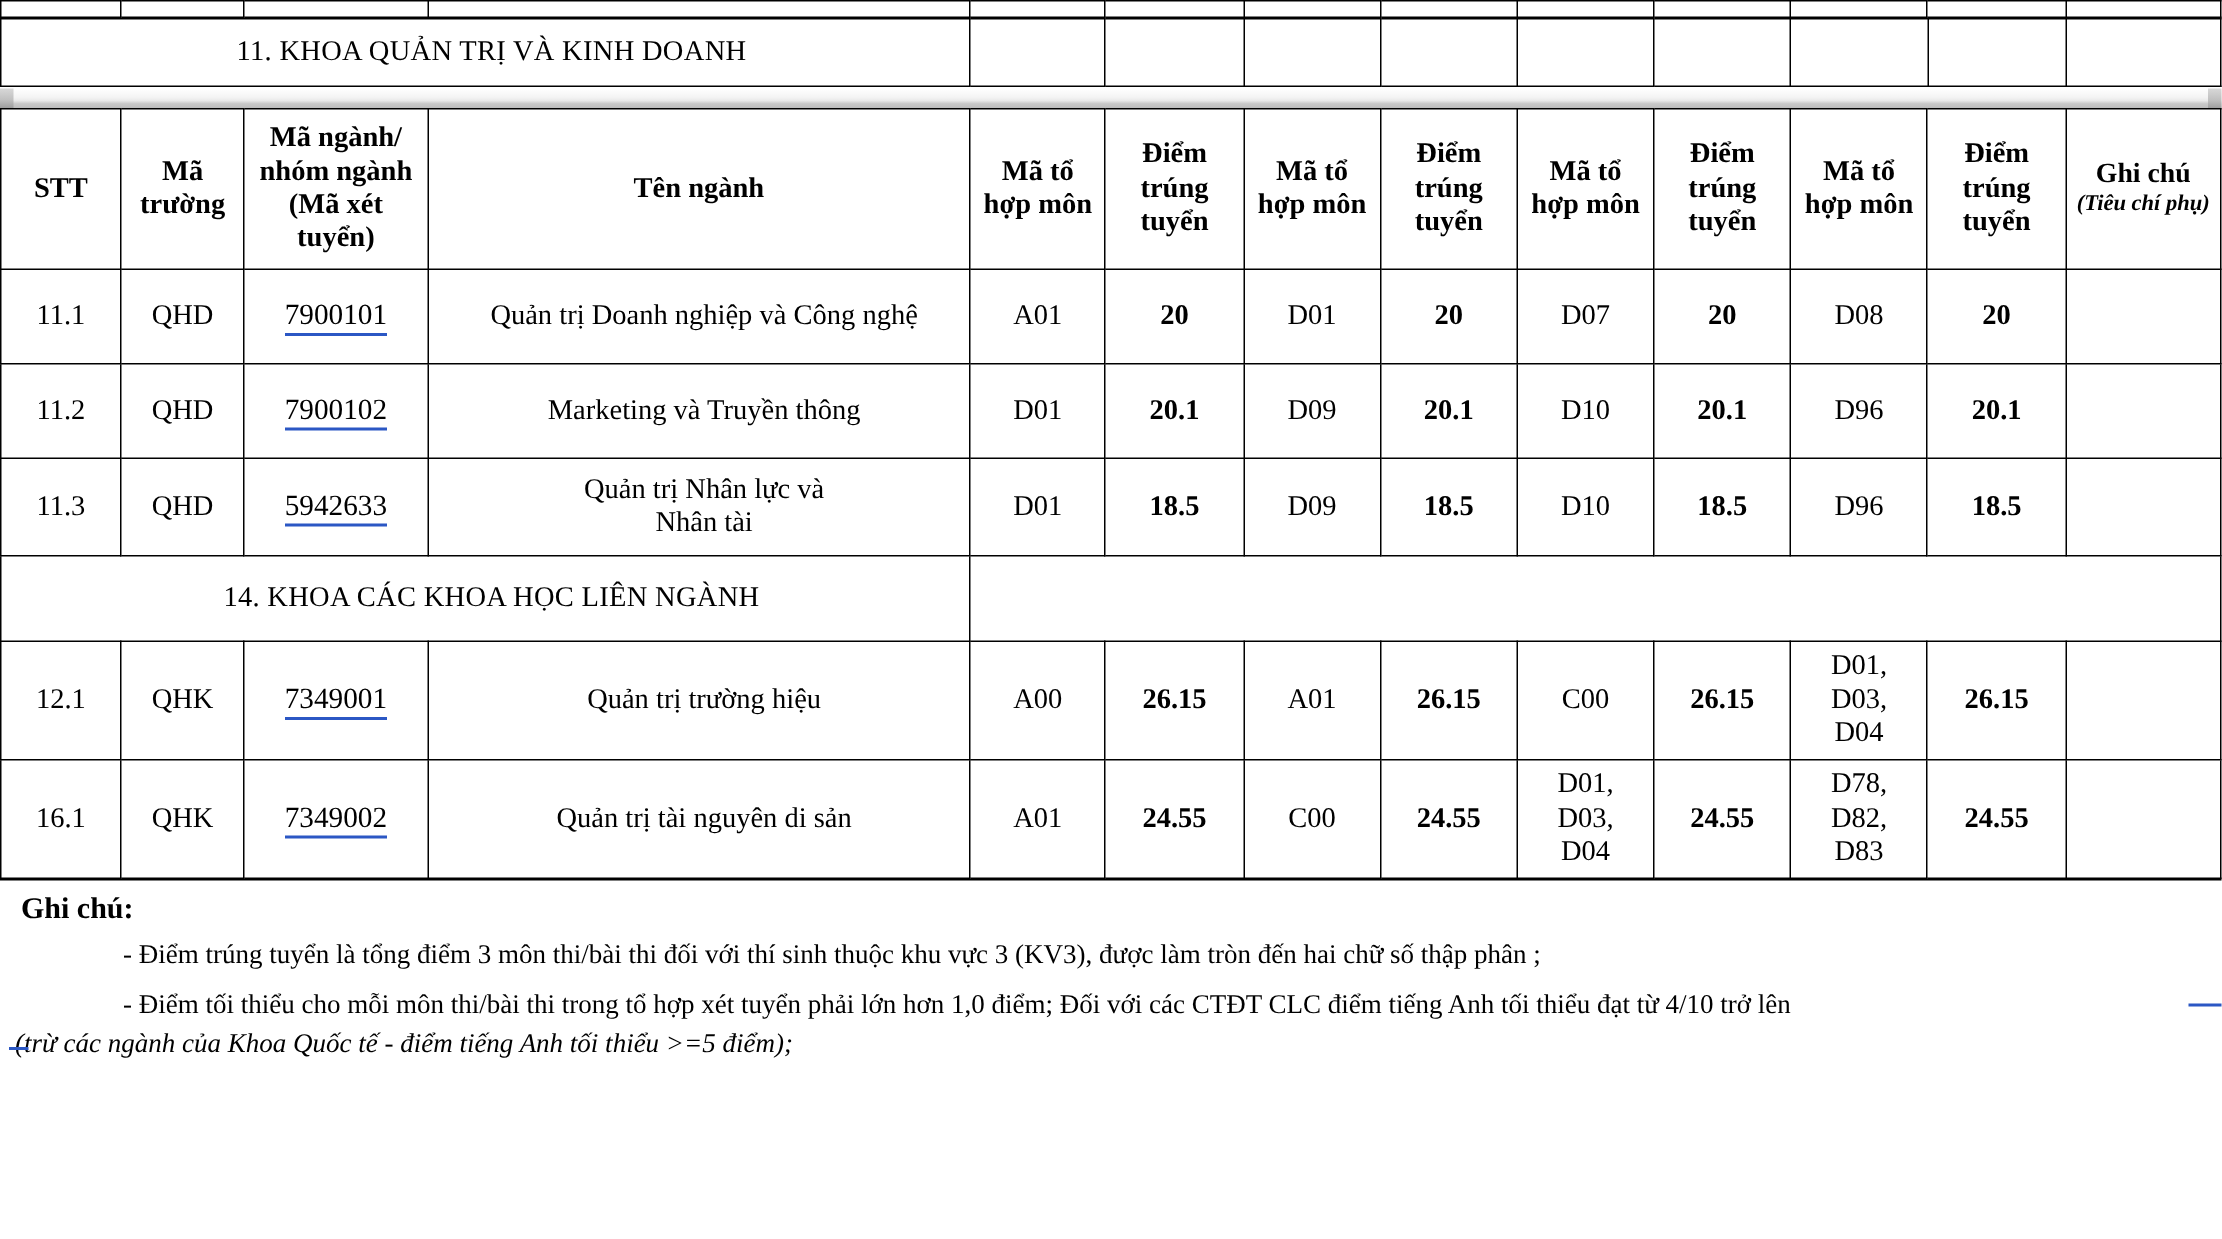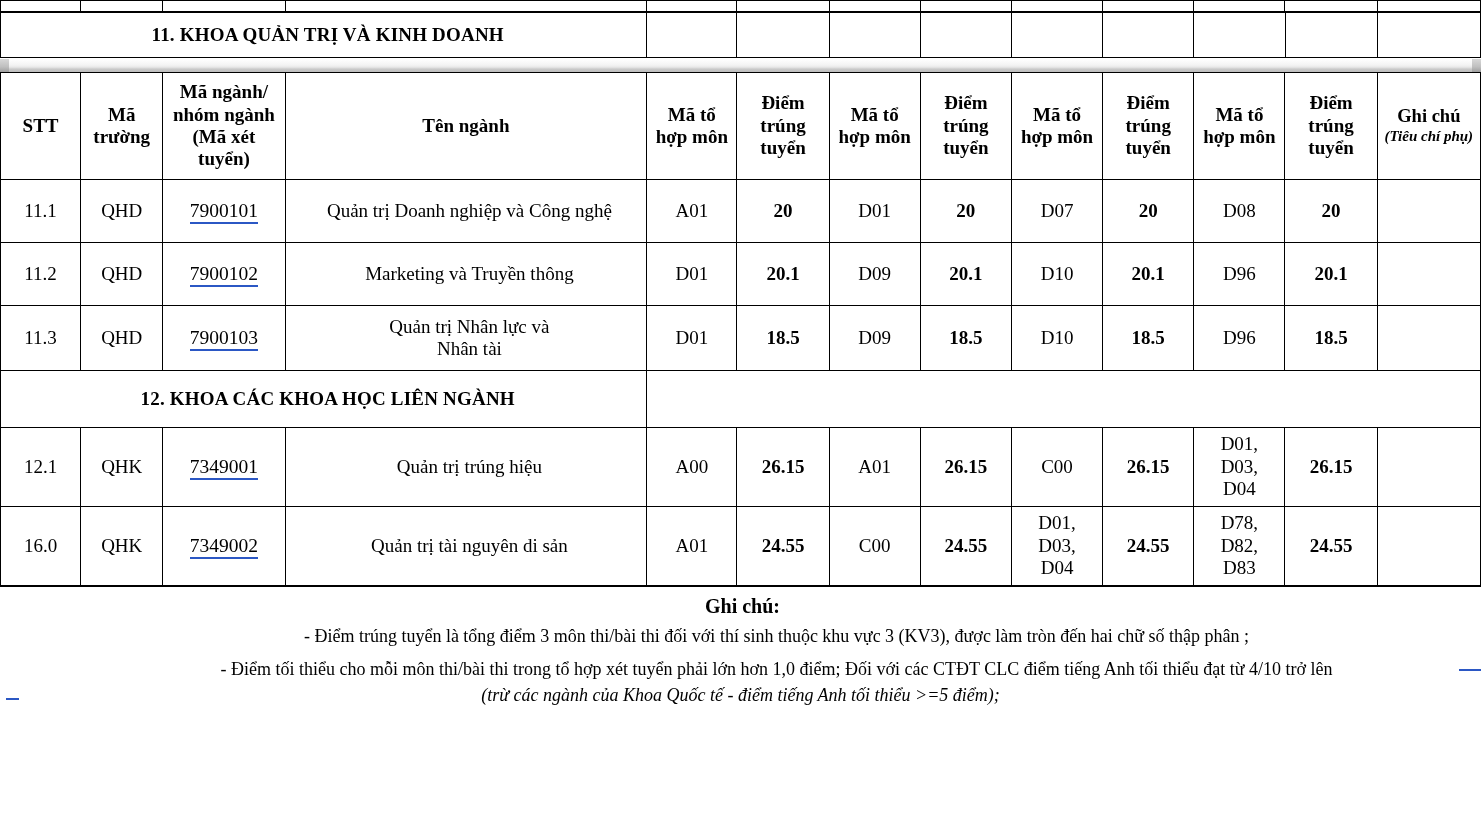--- a/index.html
+++ b/index.html
@@ -55,21 +55,21 @@
     width: 9px;
     height: 13px;
     background: linear-gradient(to bottom, #d8d8d8 0%, #bfbfbf 60%, #9e9e9e 100%);
   }
   .page-break .nub.left  { left: 0; }
   .page-break .nub.right { right: 0; }
 
   
   .section-title {
     text-align: left;
-    font-weight: bold;
+    font-weight: normal;
     font-size: 20px;
     letter-spacing: 0.2px;
     padding-left: 8px !important;
     white-space: nowrap;
   }
 
   
   .hdr td {
     font-weight: bold;
     font-size: 18.5px;
@@ -108,21 +108,20 @@
   .sttc { font-size: 19.5px; }
   .schoolc { font-size: 19.5px; }
 
   
   .notes {
     position: relative;
     width: 1481px;
     box-sizing: border-box;
     padding: 8px 10px 4px 10px;
     border-top: 1.6px solid #000000;
-    text-align: center;
   }
   .notes-title {
     font-weight: bold;
     font-size: 20px;
     margin: 0 0 6px 4px;
   }
   .note-line {
     font-size: 18px;
     line-height: 1.42;
     margin: 0 0 7px 0;
@@ -324,64 +323,64 @@
       <td class="combo">D10</td>
       <td class="score">20.1</td>
       <td class="combo">D96</td>
       <td class="score">20.1</td>
       <td></td>
     </tr>
 
     <tr>
       <td class="sttc" style="height:64px">11.3</td>
       <td class="schoolc">QHD</td>
-      <td><a class="code-link">7900103</a></td>
+      <td><a class="code-link">5942633</a></td>
       <td class="name-cell">
         <span>Quản trị Nhân lực và</span><br>
         <span>Nhân tài</span>
       </td>
       <td class="combo">D01</td>
       <td class="score">18.5</td>
       <td class="combo">D09</td>
       <td class="score">18.5</td>
       <td class="combo">D10</td>
       <td class="score">18.5</td>
       <td class="combo">D96</td>
       <td class="score">18.5</td>
       <td></td>
     </tr>
 
 
     <tr>
-      <td class="section-title" colspan="4" style="height:56px">12. KHOA CÁC KHOA HỌC LIÊN NGÀNH</td>
+      <td class="section-title" colspan="4" style="height:56px">14. KHOA CÁC KHOA HỌC LIÊN NGÀNH</td>
       <td colspan="9"></td>
     </tr>
 
     <tr>
       <td class="sttc" style="height:78px">12.1</td>
       <td class="schoolc">QHK</td>
       <td><a class="code-link">7349001</a></td>
-      <td class="name-cell">Quản trị trúng hiệu</td>
+      <td class="name-cell">Quản trị trường hiệu</td>
       <td class="combo">A00</td>
       <td class="score">26.15</td>
       <td class="combo">A01</td>
       <td class="score">26.15</td>
       <td class="combo">C00</td>
       <td class="score">26.15</td>
       <td class="combo">
         <span class="ml">D01,</span>
         <span class="ml">D03,</span>
         <span class="ml">D04</span>
       </td>
       <td class="score">26.15</td>
       <td></td>
     </tr>
 
     <tr>
-      <td class="sttc" style="height:78px">16.0</td>
+      <td class="sttc" style="height:78px">16.1</td>
       <td class="schoolc">QHK</td>
       <td><a class="code-link">7349002</a></td>
       <td class="name-cell">Quản trị tài nguyên di sản</td>
       <td class="combo">A01</td>
       <td class="score">24.55</td>
       <td class="combo">C00</td>
       <td class="score">24.55</td>
       <td class="combo">
         <span class="ml">D01,</span>
         <span class="ml">D03,</span>

